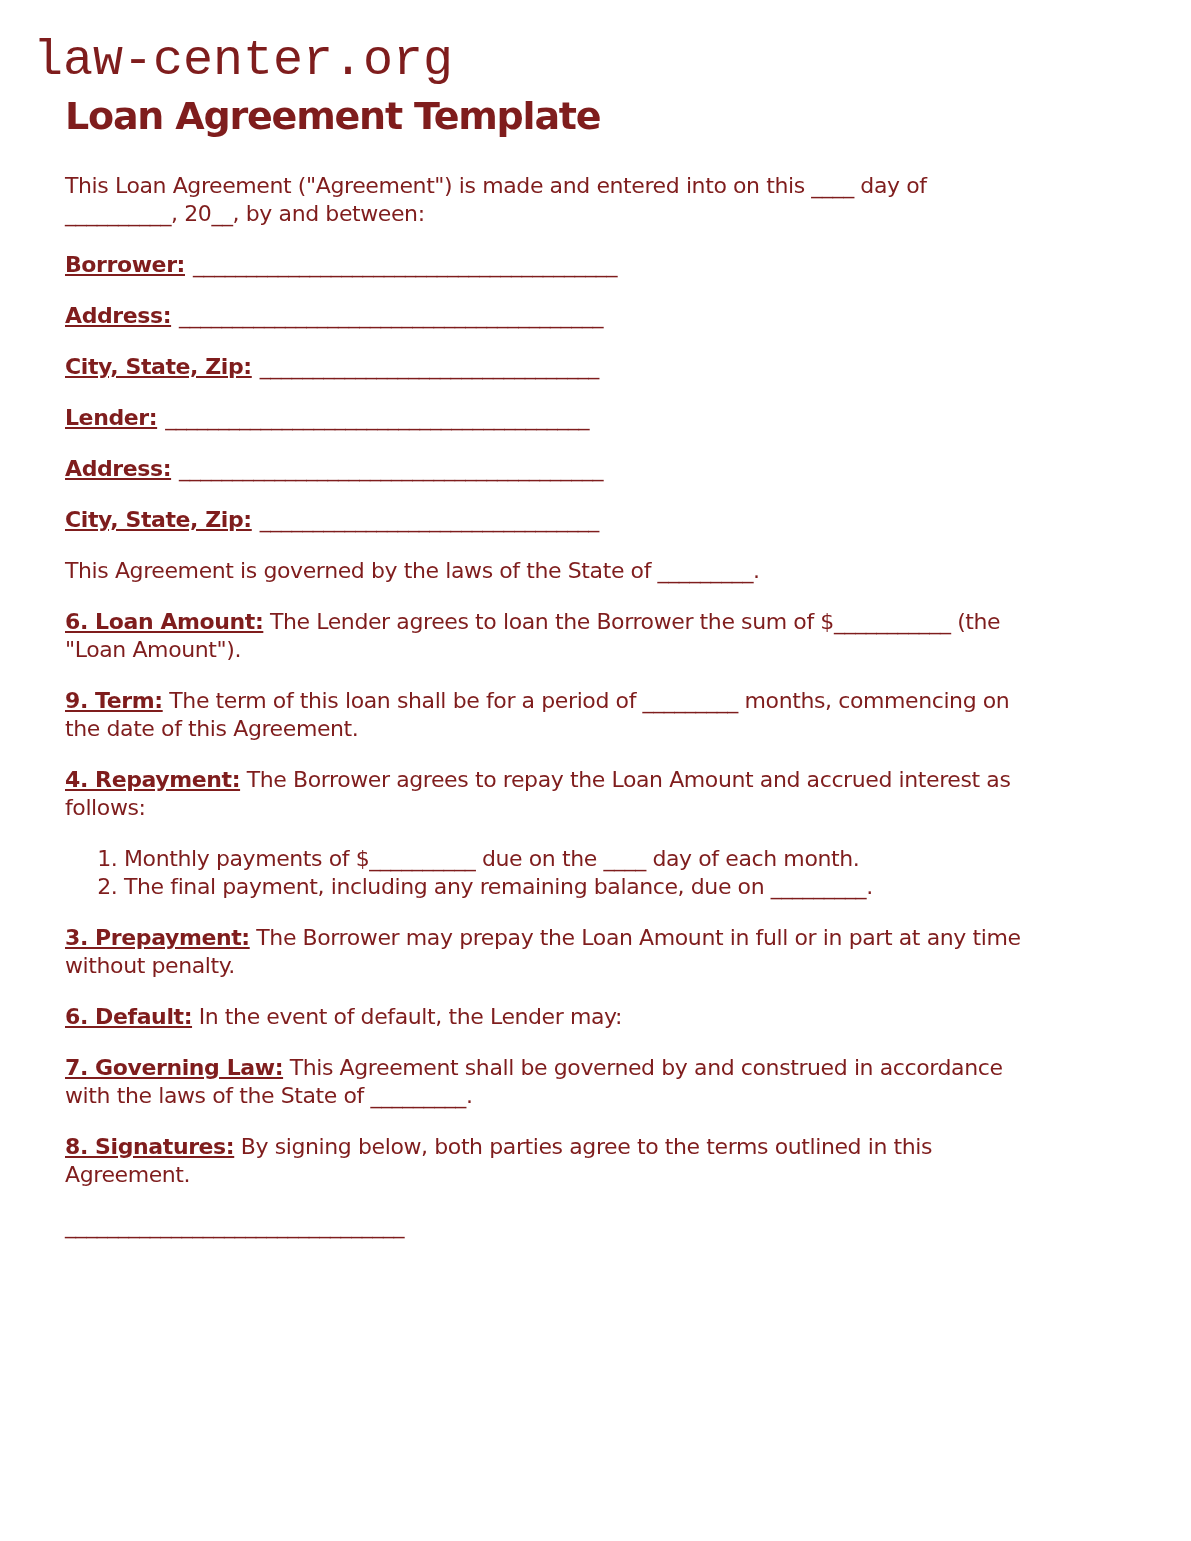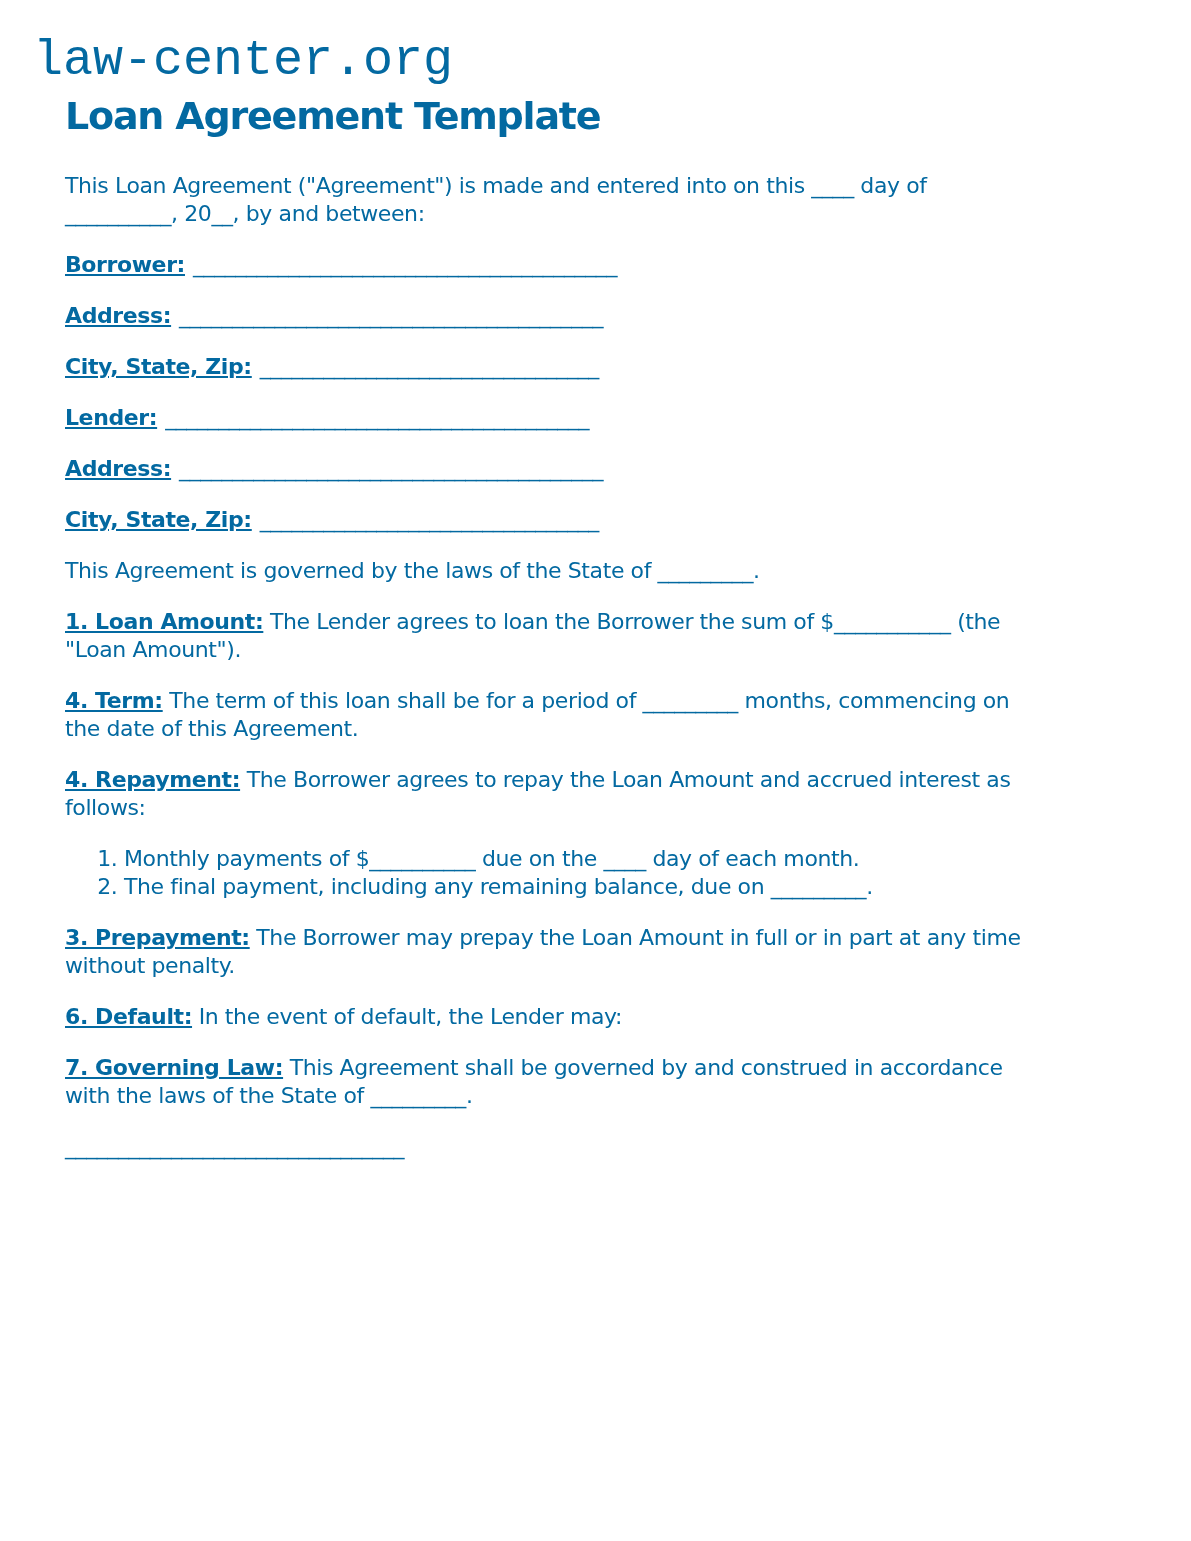--- a/index.html
+++ b/index.html
@@ -2,21 +2,21 @@
 <html><head>
 <meta charset="utf-8">
 <style>
   html,body { margin:0; padding:0; background:#ffffff; }
   .page {
     position:relative;
     width:1191px;
     height:1541px;
     box-sizing:border-box;
     background:#ffffff;
-    color:#0369a1;
+    color:#7f1d1d;
     font-family:"DejaVu Sans", sans-serif;
     font-size:22px;
     letter-spacing:-0.4px;
     padding:36px 50px 0 65px;
     overflow:hidden;
   }
   .logo {
     font-family:"Liberation Mono","DejaVu Sans Mono",monospace;
     font-weight:400;
     font-size:50px;
@@ -74,40 +74,42 @@
 
 
   <p class="para"><span class="b">Lender:</span><span class="blank">________________________________________</span></p>
 
   <p class="para"><span class="b">Address:</span><span class="blank">________________________________________</span></p>
 
   <p class="para"><span class="b">City, State, Zip:</span><span class="blank">________________________________</span></p>
 
   <p class="para">This Agreement is governed by the laws of the State of _________.</p>
 
-  <p class="para"><span class="b">1. Loan Amount:</span><span> The Lender agrees to loan the Borrower the sum of $___________ (the
+  <p class="para"><span class="b">6. Loan Amount:</span><span> The Lender agrees to loan the Borrower the sum of $___________ (the
 "Loan Amount").</span></p>
 
 
-  <p class="para"><span class="b">4. Term:</span><span> The term of this loan shall be for a period of _________ months, commencing on
+  <p class="para"><span class="b">9. Term:</span><span> The term of this loan shall be for a period of _________ months, commencing on
 the date of this Agreement.</span></p>
 
   <p class="para"><span class="b">4. Repayment:</span><span> The Borrower agrees to repay the Loan Amount and accrued interest as
 follows:</span></p>
 
   <ol class="num-list">
     <li>Monthly payments of $__________ due on the ____ day of each month.</li>
     <li>The final payment, including any remaining balance, due on _________.</li>
   </ol>
 
   <p class="para"><span class="b">3. Prepayment:</span><span> The Borrower may prepay the Loan Amount in full or in part at any time
 without penalty.</span></p>
 
   <p class="para"><span class="b">6. Default:</span><span> In the event of default, the Lender may:</span></p>
 
 
   <p class="para"><span class="b">7. Governing Law:</span><span> This Agreement shall be governed by and construed in accordance
 with the laws of the State of _________.</span></p>
 
+  <p class="para"><span class="b">8. Signatures:</span><span> By signing below, both parties agree to the terms outlined in this
+Agreement.</span></p>
 
   <p class="sig-line">________________________________</p>
 
 </div>
 
 </body></html>

